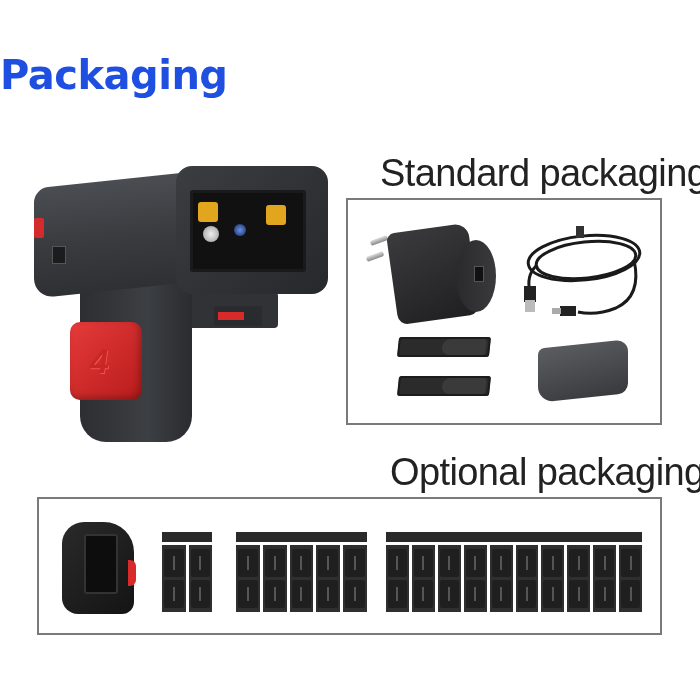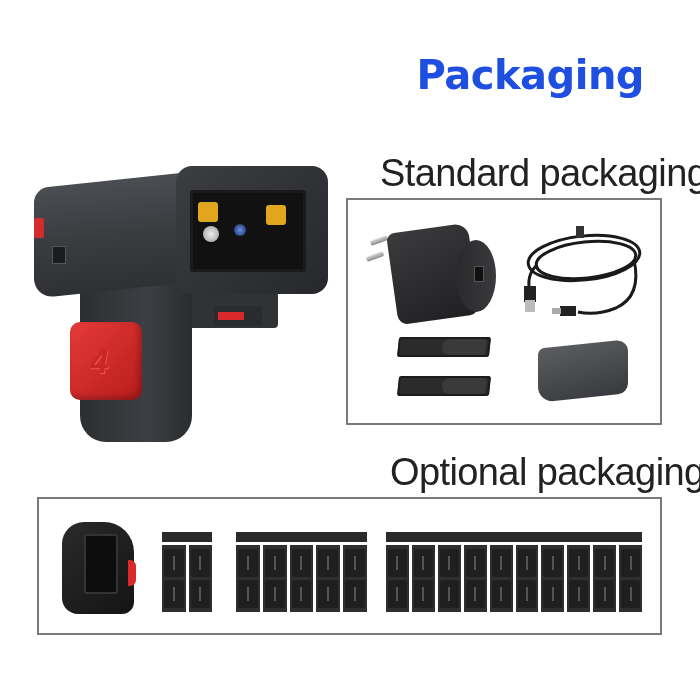--- a/index.html
+++ b/index.html
@@ -1,17 +1,17 @@
 <!DOCTYPE html>
 <html><head>
 <meta charset="utf-8">
 <style>
   html,body{margin:0;padding:0;background:#fff;}
   body{width:700px;height:700px;position:relative;overflow:hidden;font-family:"Liberation Sans",sans-serif;}
-  .title{position:absolute;left:0;top:52px;width:644px;text-align:right;font-family:"DejaVu Sans",sans-serif;font-weight:bold;font-size:40px;letter-spacing:-0.5px;color:#1f4fe0;}
+  .title{position:absolute;left:0;top:52px;width:644px;text-align:left;font-family:"DejaVu Sans",sans-serif;font-weight:bold;font-size:40px;letter-spacing:-0.5px;color:#1f4fe0;}
   .section-label{position:absolute;font-family:Liberation Sans, sans-serif;font-size:38px;color:#222;letter-spacing:-0.6px;white-space:nowrap;margin-left:16px;}
   .frame{position:absolute;border:2px solid #7a7a7a;box-sizing:border-box;background:#fff;}
   
   .sc-body{position:absolute;left:34px;top:178px;width:200px;height:110px;background:linear-gradient(180deg,#4a4d52 0%,#3a3c40 50%,#2e3033 100%);border-radius:14px 6px 4px 20px;transform:skewY(-6deg);}
   .sc-head{position:absolute;left:176px;top:166px;width:152px;height:128px;background:linear-gradient(135deg,#3b3d41,#26282b);border-radius:16px;}
   .sc-window{position:absolute;left:190px;top:190px;width:110px;height:76px;background:#111;border-radius:3px;border:3px solid #1a1a1a;}
   .led{position:absolute;width:20px;height:20px;background:#e2a51e;border-radius:3px;}
   .lens{position:absolute;border-radius:50%;}
   .sc-grip{position:absolute;left:80px;top:280px;width:112px;height:162px;background:linear-gradient(90deg,#2c2e31,#3c3f43 60%,#2a2c2f);border-radius:10px 10px 26px 26px;}
   .sc-trigger{position:absolute;left:70px;top:322px;width:72px;height:78px;background:linear-gradient(135deg,#e53a3a,#b81c1c);border-radius:10px;box-shadow:inset -3px -3px 6px rgba(0,0,0,.25);}

